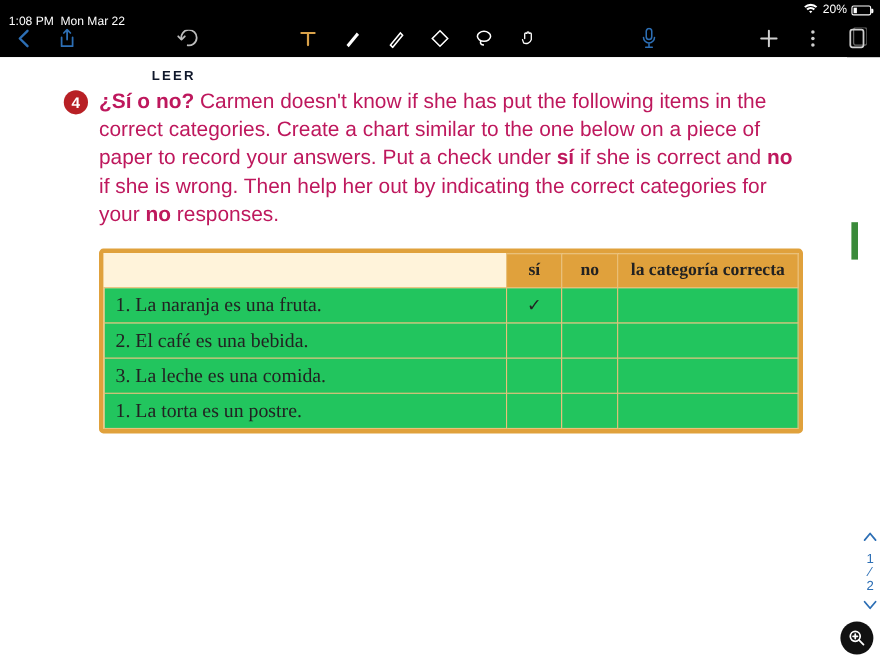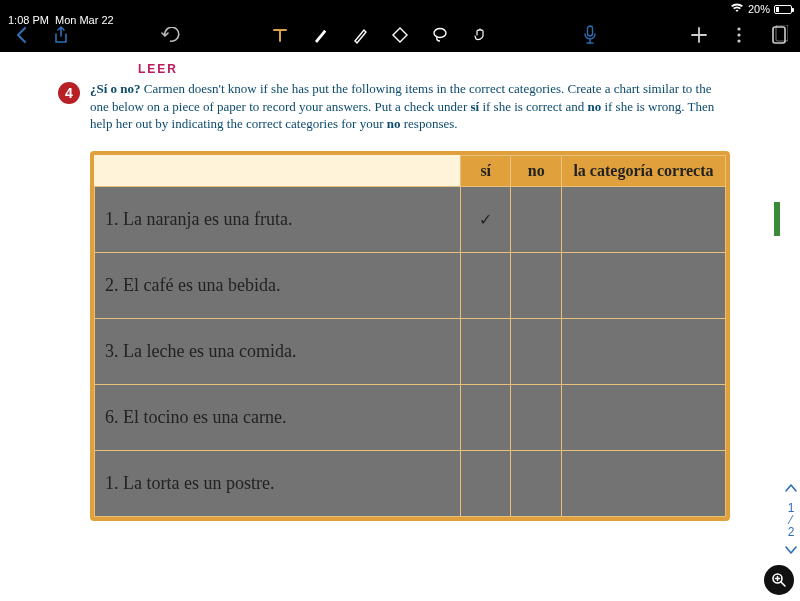--- a/index.html
+++ b/index.html
@@ -10,31 +10,31 @@
   .battery-icon { width: 18px; height: 9px; border: 1px solid #fff; border-radius: 2px; position: relative; }
   .battery-icon::after { content: ""; position: absolute; right: -3px; top: 2px; width: 2px; height: 4px; background: #fff; border-radius: 0 1px 1px 0; }
   .battery-fill { position: absolute; left: 1px; top: 1px; bottom: 1px; width: 20%; background: #fff; }
   .toolbar { height: 34px; background: #000; display: flex; align-items: center; padding: 0 10px; gap: 18px; color: #cfcfcf; }
   .toolbar .spacer { flex: 1; }
   .toolbar .group { display: flex; gap: 18px; align-items: center; }
   .toolbar svg { display: block; }
   .tool-btn { width: 22px; height: 22px; display: flex; align-items: center; justify-content: center; cursor: pointer; }
   .page { position: relative; width: 800px; height: 549px; background: #fff; }
   .doc { position: absolute; left: 0; top: 0; width: 770px; height: 549px; background: #fff; padding: 10px 40px 0 90px; }
-  .leer { color: #be185d; font-size: 12px; letter-spacing: 2px; font-weight: 600; padding-left: 48px; }
+  .leer { color: #0f172a; font-size: 12px; letter-spacing: 2px; font-weight: 600; padding-left: 48px; }
   .qline { display: flex; align-items: flex-start; margin-top: 4px; }
   .num-badge { width: 22px; height: 22px; border-radius: 50%; background: #b82025; color: #fff; font-weight: 700; display: flex; align-items: center; justify-content: center; font-size: 14px; margin-left: -32px; margin-right: 10px; flex: 0 0 auto; margin-top: 2px; }
-  .qtext { font-family: Liberation Serif, serif; font-size: 13px; line-height: 1.35; color: #0c4a6e; }
+  .qtext { font-family: Liberation Sans, sans-serif; font-size: 19px; line-height: 1.35; color: #be185d; }
   .qtitle { font-weight: 700; }
   .table-wrap { margin-top: 18px; border: 4px solid #e0a13c; border-radius: 4px; width: 640px; background: #fff3da; }
   table { border-collapse: collapse; width: 100%; }
   th, td { border: 1px solid #e9c07a; }
   thead th { background: #e0a13c; color: #222; font-family: Georgia, serif; font-weight: 700; font-size: 16px; padding: 6px 8px; text-align: center; }
   thead th.blank { background: transparent; border: none; }
-  tbody td { font-family: Georgia, serif; font-size: 18px; padding: 22px 10px; color: #222; background: #737373; }
+  tbody td { font-family: Georgia, serif; font-size: 18px; padding: 5px 10px; color: #222; background: #22c55e; }
   tbody td.stmt { text-align: left; width: 58%; }
   tbody td.mark { text-align: center; width: 8%; }
   tbody td.cat { width: 26%; }
   .check { font-size: 16px; }
   .side-rail { position: absolute; right: 2px; top: 430px; display: flex; flex-direction: column; align-items: center; gap: 6px; color: #2d6fb5; font-size: 12px; }
   .side-rail .frac { line-height: 1; text-align: center; }
   .zoom-fab { position: absolute; right: 6px; bottom: 6px; width: 30px; height: 30px; border-radius: 50%; background: #111; color: #fff; display: flex; align-items: center; justify-content: center; }
   .green-edge { position: absolute; right: 20px; top: 150px; width: 6px; height: 34px; background: #3a8a3a; }
 </style>
 </head>
@@ -174,26 +174,20 @@
               <td class="mark"></td>
               <td class="cat"></td>
             </tr>
             <tr>
               <td class="stmt">3. La leche es una comida.</td>
               <td class="mark"><span class="check"></span></td>
               <td class="mark"></td>
               <td class="cat"></td>
             </tr>
             <tr>
-              <td class="stmt">6. El tocino es una carne.</td>
-              <td class="mark"><span class="check"></span></td>
-              <td class="mark"></td>
-              <td class="cat"></td>
-            </tr>
-            <tr>
               <td class="stmt">1. La torta es un postre.</td>
               <td class="mark"><span class="check"></span></td>
               <td class="mark"></td>
               <td class="cat"></td>
             </tr>
           </tbody>
       </table>
     </div>
   </div>
 

